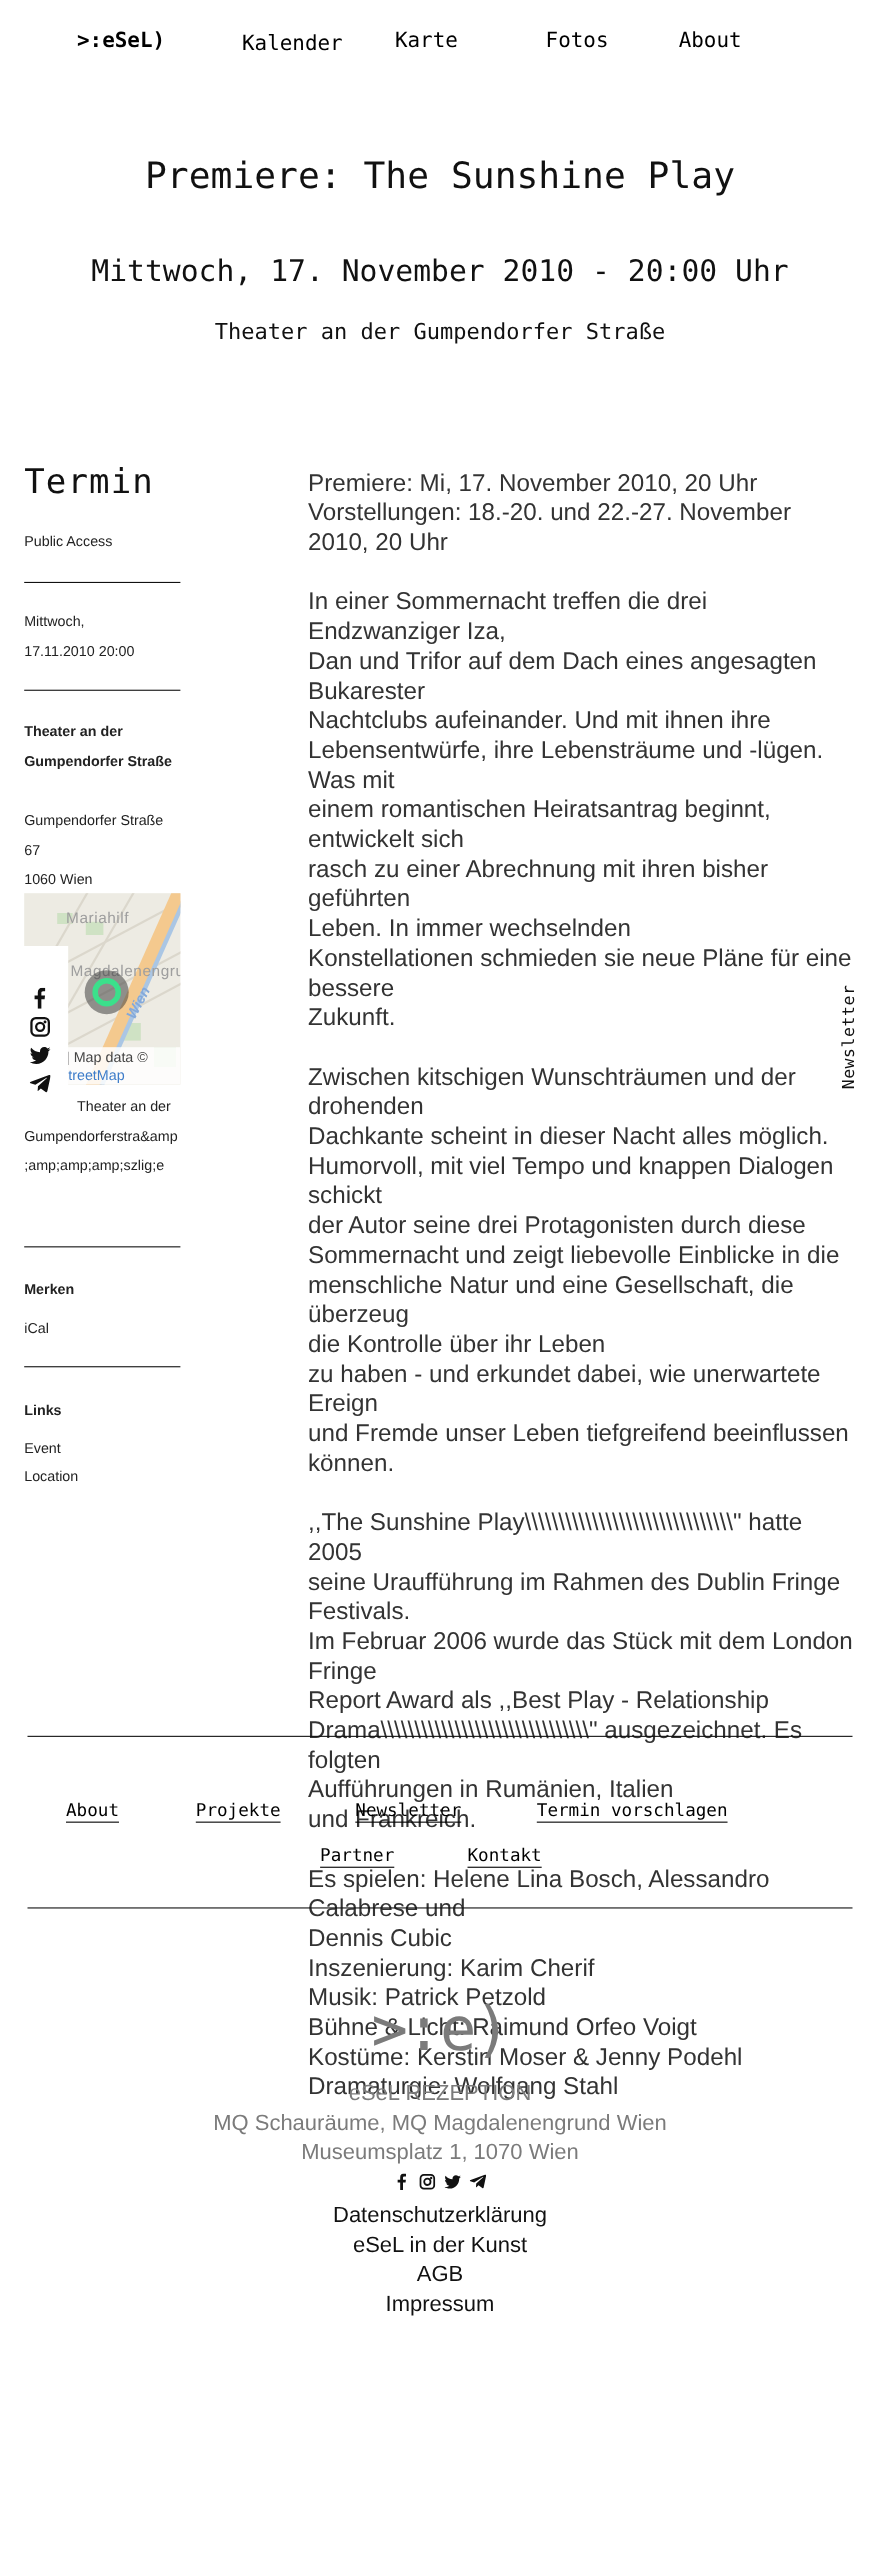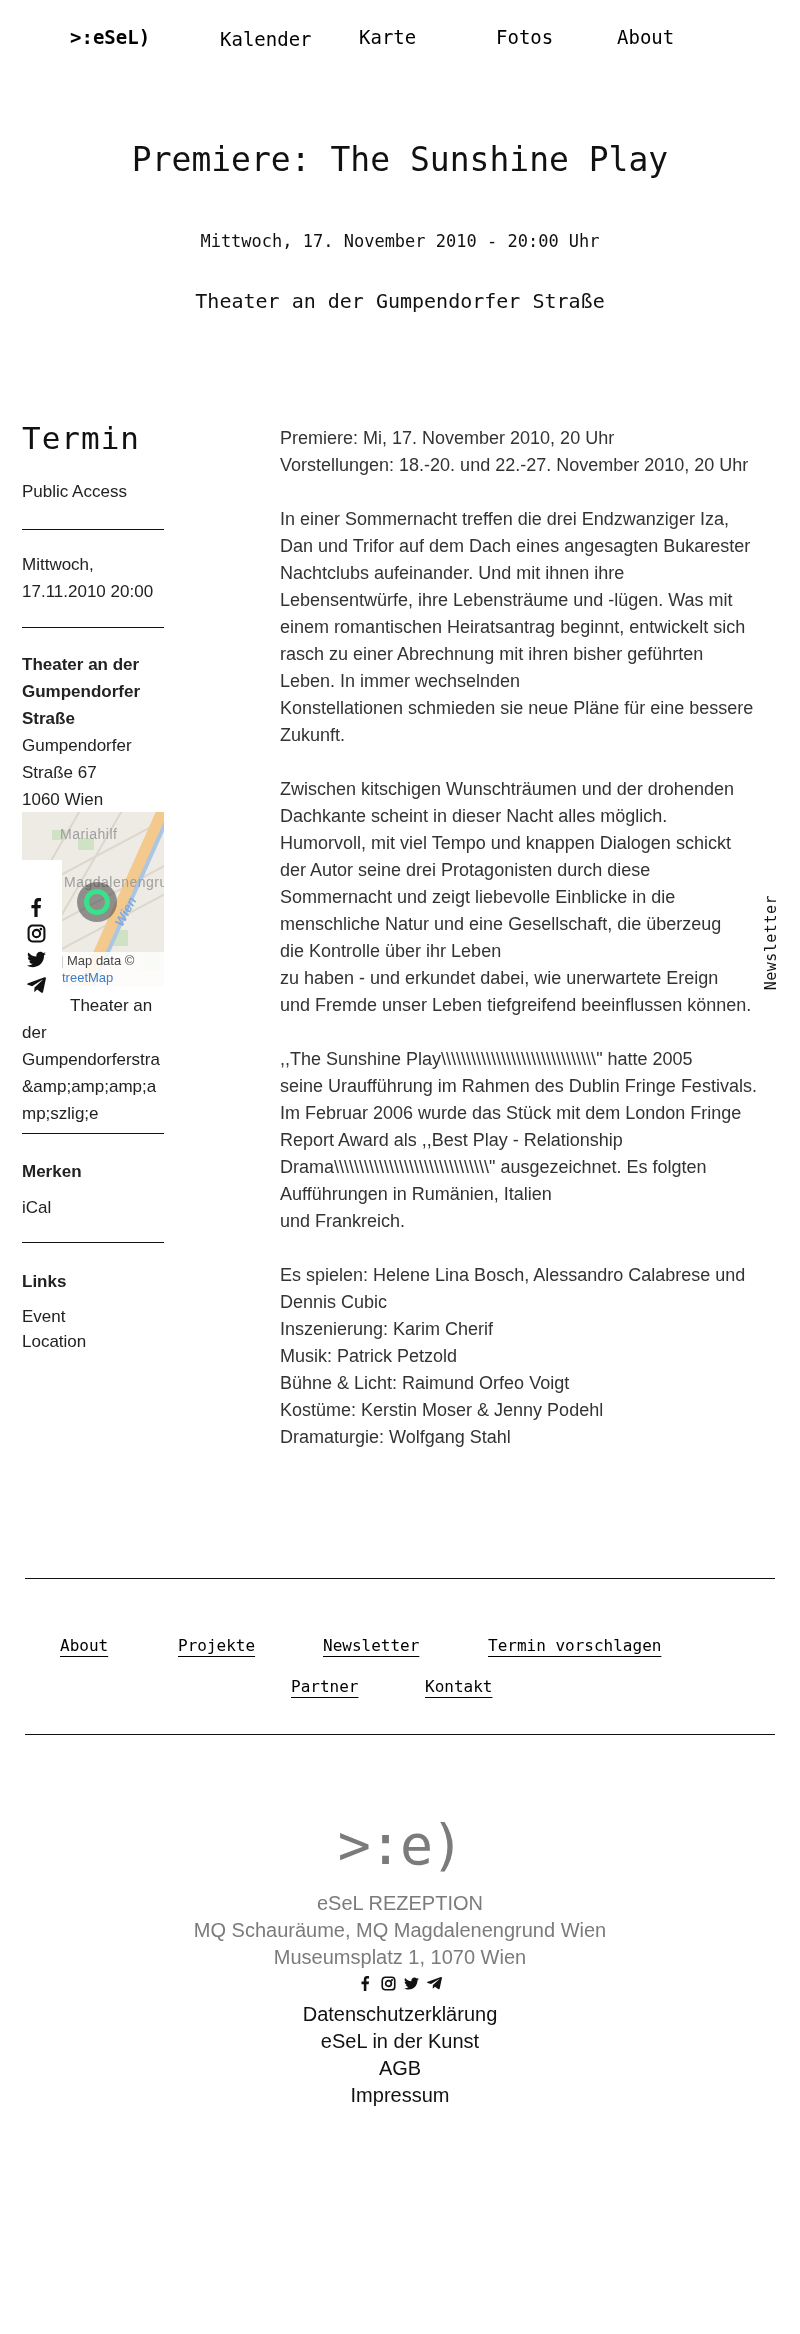--- a/index.html
+++ b/index.html
@@ -7,25 +7,25 @@
         font-family:"Liberation Sans",sans-serif;color:#333;}
   .mono{font-family:"DejaVu Sans Mono",monospace;}
   .abs{position:absolute;}
 
   
   .topnav a{color:#000;text-decoration:none;font-size:19px;}
   .nav-logo{font-weight:bold;}
 
   
   .page-title{left:0;top:142px;width:800px;text-align:center;font-size:33px;color:#111;line-height:36px;}
-  .page-sub{left:0;top:231px;width:800px;text-align:center;font-size:17px;color:#111;}
+  .page-sub{left:0;top:231px;width:800px;text-align:center;font-size:27px;color:#111;}
   .page-venue{left:0;top:289px;width:800px;text-align:center;font-size:20px;color:#111;}
 
   
-  .side{left:22px;width:142px;color:#222;font-size:17px;line-height:27px;}
+  .side{left:22px;width:142px;color:#222;font-size:13px;line-height:27px;}
   .side-h{font-family:"DejaVu Sans Mono",monospace;font-size:31px;letter-spacing:1px;color:#111;}
   .rule{left:22px;width:142px;border-top:1px solid #111;height:0;}
   .bold{font-weight:bold;}
   .prel{white-space:pre-line;}
   .caption{text-indent:48px;overflow-wrap:break-word;line-height:27px;}
 
   
   .map{left:22px;top:812px;width:142px;height:174px;background:#edebe3;overflow:hidden;cursor:pointer;}
   .map *{position:absolute;}
   .park{background:#cfe2c4;}
@@ -35,21 +35,21 @@
   .blue-bldg{left:24px;top:52px;width:11px;height:13px;background:#97a0c0;}
   .map-label{color:#9e9e9e;font-size:14px;letter-spacing:.5px;white-space:nowrap;}
   .wien{color:#84a9da;font-style:italic;font-weight:bold;font-size:13px;transform:rotate(-62deg);}
   .marker-outer{left:55px;top:70px;width:40px;height:40px;border-radius:50%;background:rgba(66,66,66,.55);}
   .marker-ring{left:62px;top:77px;width:16px;height:16px;border-radius:50%;border:5px solid #3be08b;}
   .attr-strip{left:0;top:140px;width:142px;height:34px;background:rgba(255,255,255,.85);}
   .attr1{left:38px;top:141px;font-size:13px;color:#444;white-space:nowrap;}
   .attr2{left:40px;top:158px;font-size:13px;color:#3d7cc9;white-space:nowrap;cursor:pointer;}
 
   
-  .article{left:280px;top:425px;width:496px;font-size:18px;line-height:27px;color:#333;}
+  .article{left:280px;top:425px;width:496px;font-size:22px;line-height:27px;color:#333;}
   .article p{margin:0 0 27px 0;white-space:pre-line;}
 
   
   .rail{left:0;top:860px;width:62px;height:150px;background:#fff;}
   .rail .icn{position:absolute;left:27px;width:19px;height:19px;color:#111;cursor:pointer;}
   .icn svg{width:100%;height:100%;display:block;}
 
   
   .news-tab{left:758px;top:893px;background:#fff;padding:2px 4px;writing-mode:vertical-rl;
             transform:rotate(180deg);font-size:15px;color:#111;letter-spacing:.5px;cursor:pointer;}

